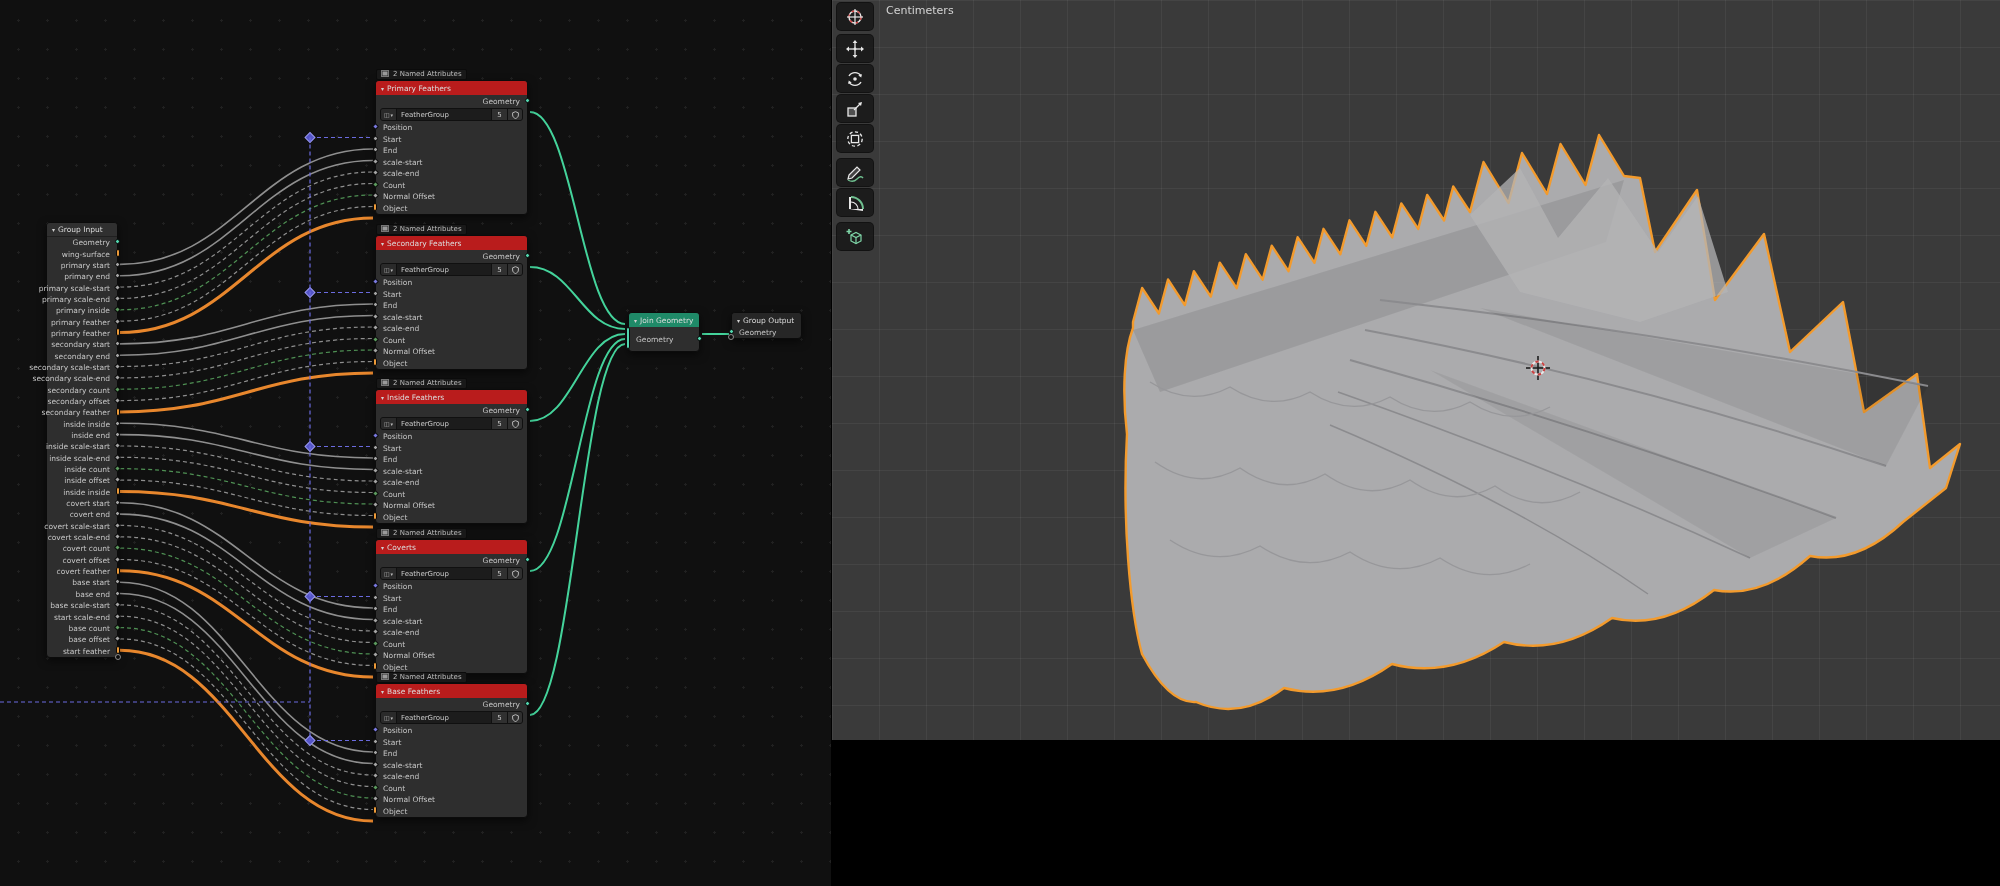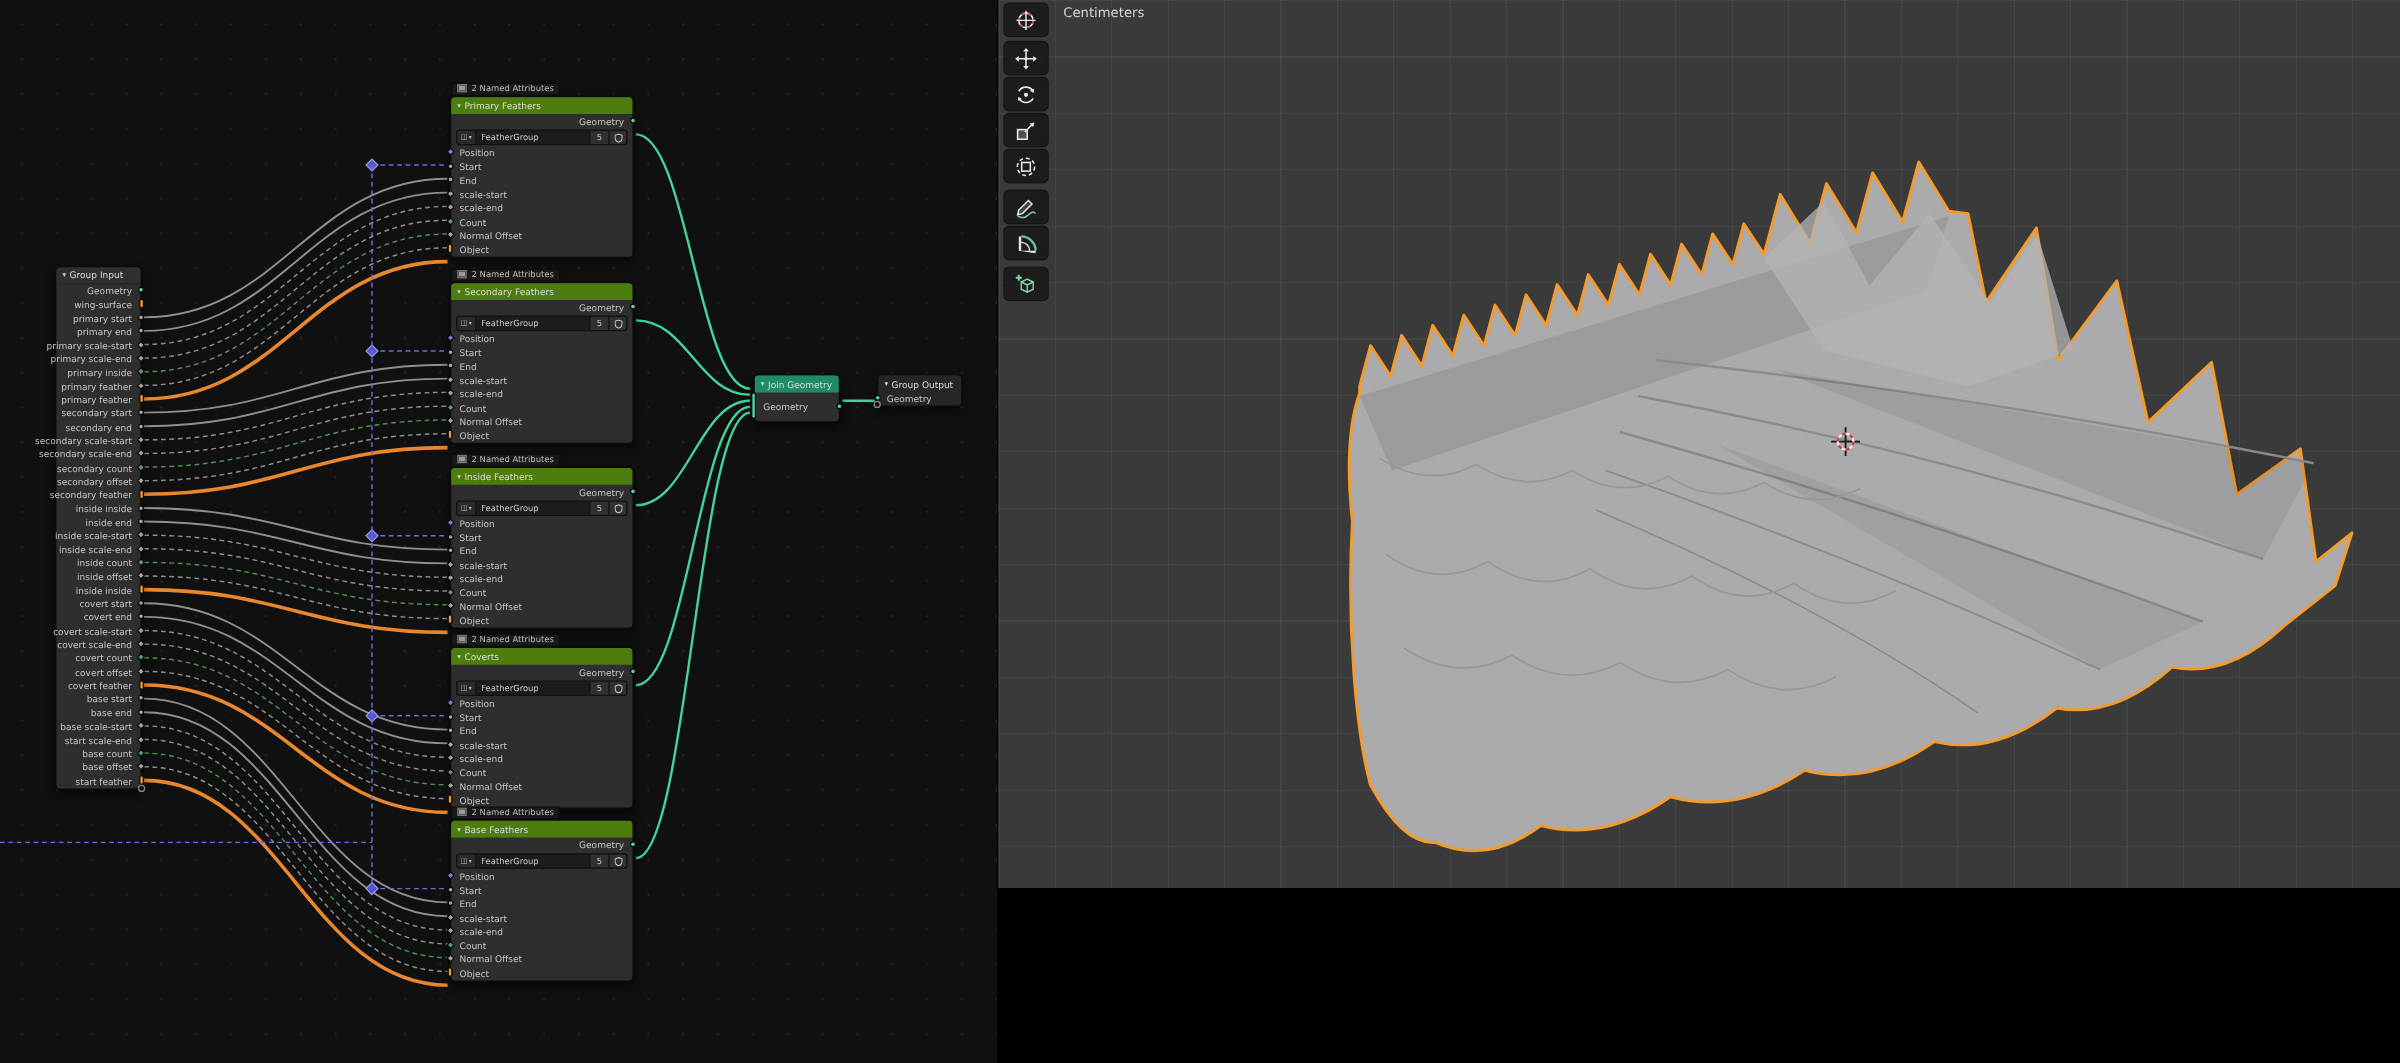--- a/index.html
+++ b/index.html
@@ -43,21 +43,21 @@
   .c-green { background:#5d9b5f; } .c-orange { background:#ed9a38; }
   .c-violet { background:#7a7ae0; }
   .badge {
     position:absolute; left:0; top:-12px; height:11px; display:flex; align-items:flex-start;
     gap:4px; padding:0 4px; background:#191919; border-radius:2px;
     font-size:7px; color:#bdbdbd; white-space:nowrap; border:1px solid #0b0b0b;
   }
   .badge .bicon { display:inline-block; width:8px; height:7px;
     background:linear-gradient(#9a9a9a,#9a9a9a); border:1px solid #777;
     box-shadow:inset 0 0 0 .5px #2e2e2e; }
-  .fhdr-green { background:#4d7c0f; }
+  .fhdr-green { background:#b91c1c; }
   .fhdr-teal  { background:#1f8a68; }
   .fhdr-dark  { background:#262626; }
   .out-row { position:relative; height:12px; display:flex; align-items:center;
     justify-content:flex-end; padding:0 7px; }
   .sel-row {
     position:relative; height:13px; margin:1px 4px; display:flex; align-items:stretch;
     background:#1c1c1c; border:1px solid #101010; border-radius:3px; overflow:hidden;
     font-size:7px; color:#c9c9c9;
   }
   .sel-icon { width:16px; display:flex; align-items:center; justify-content:center;

